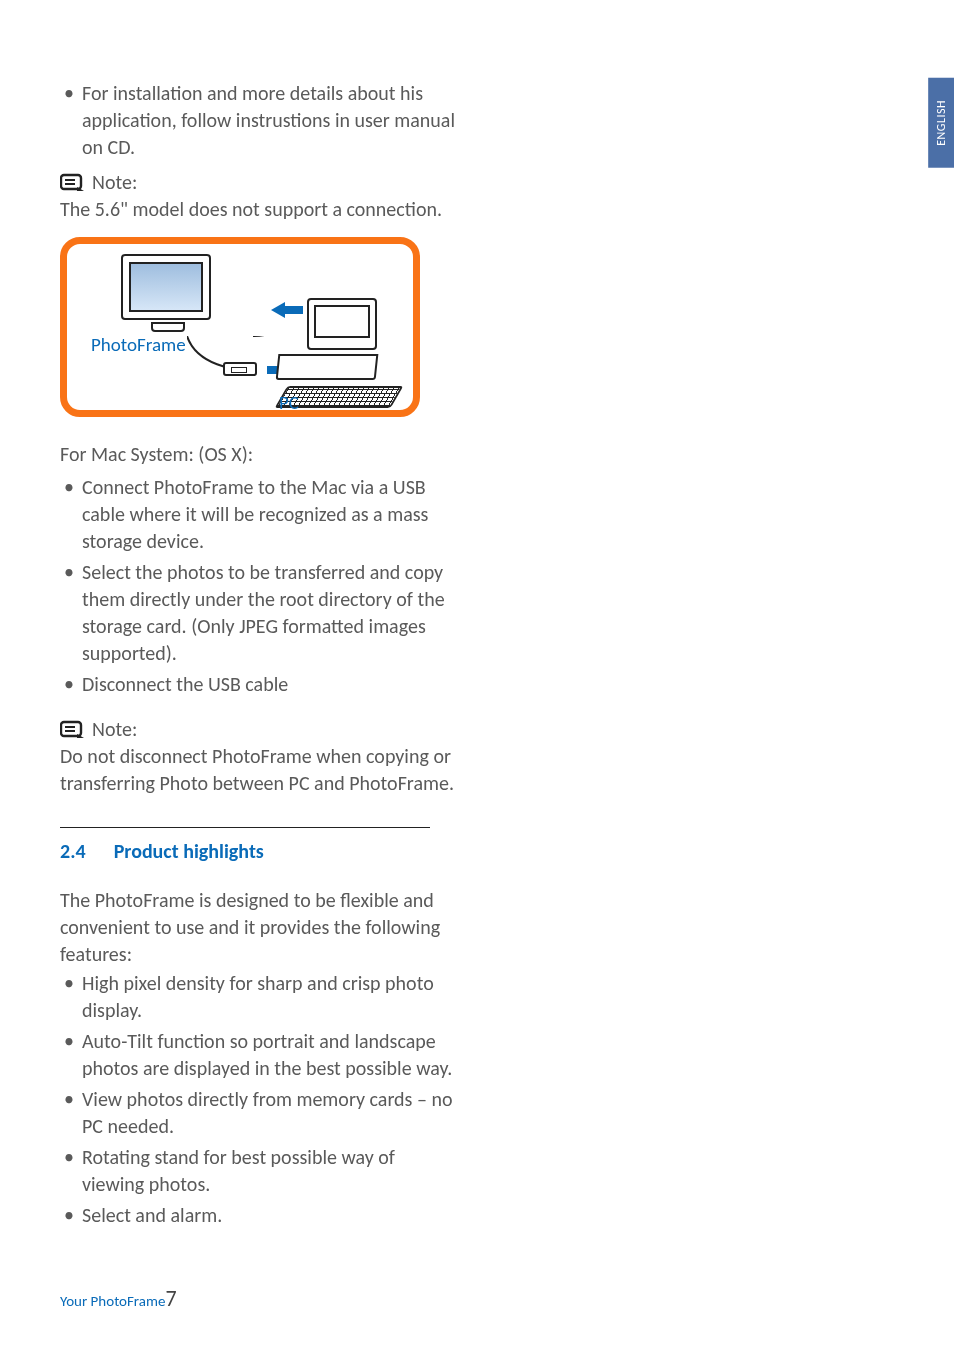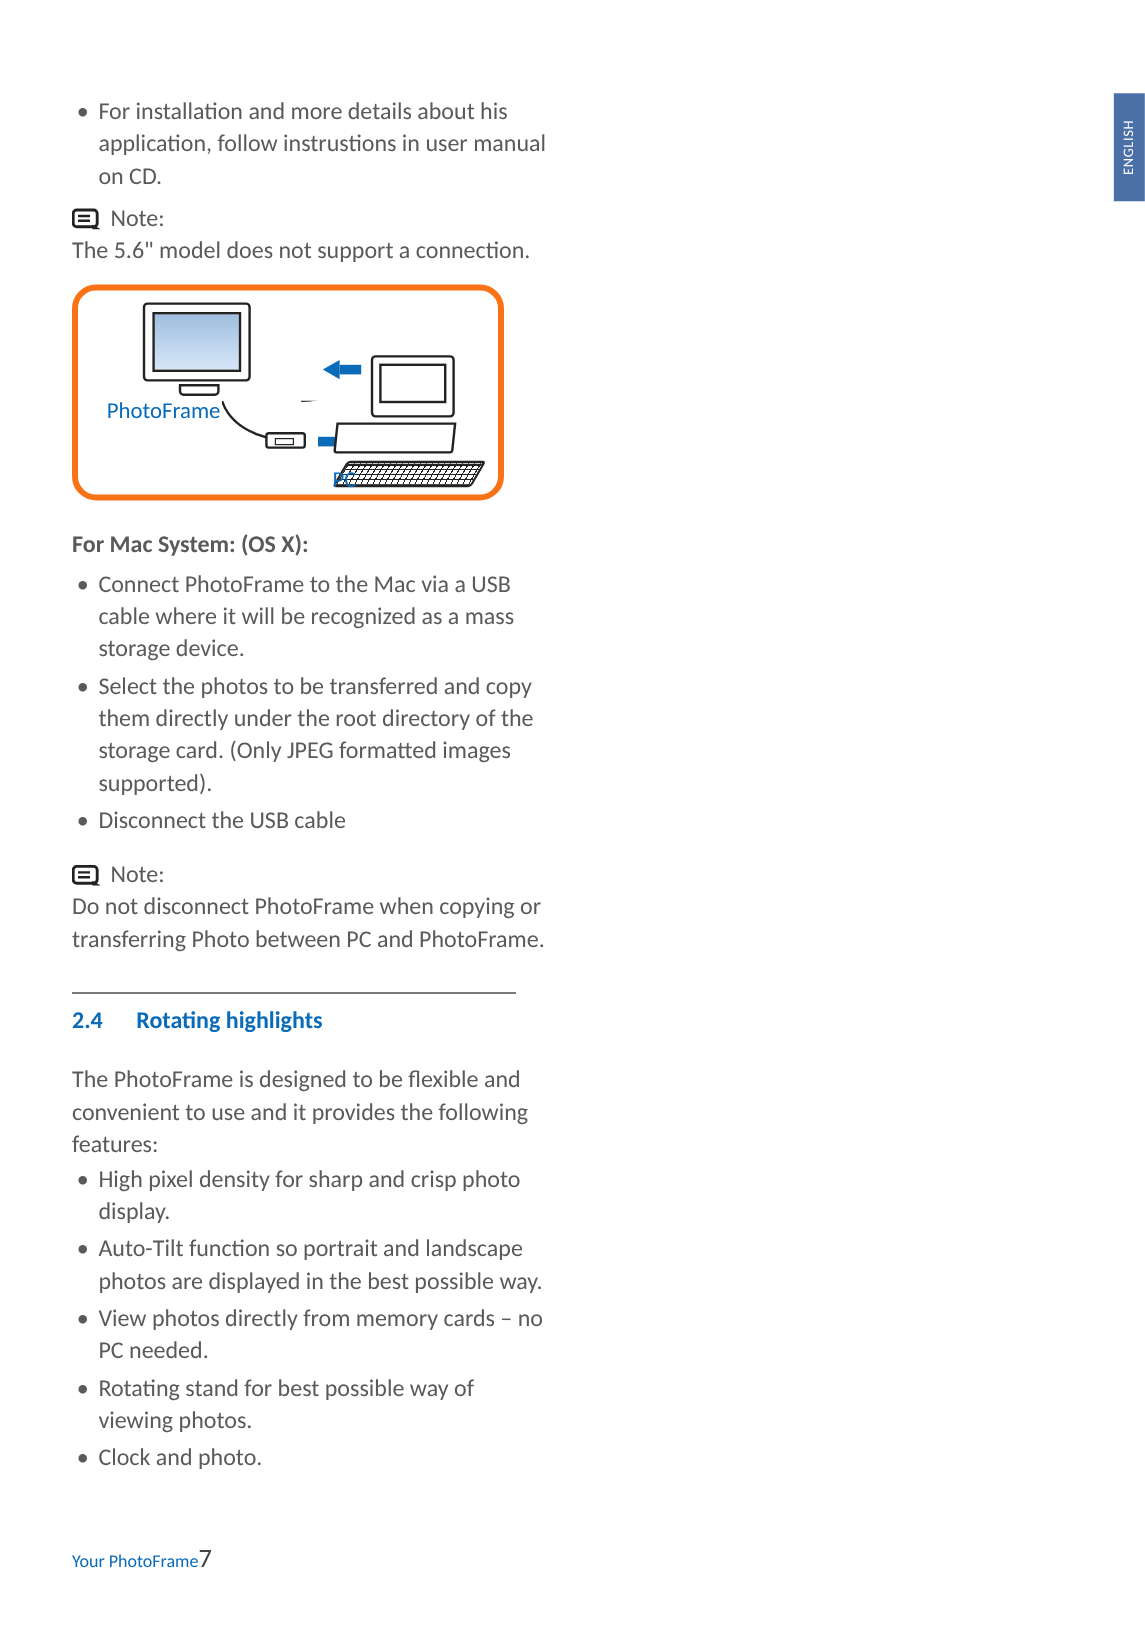--- a/index.html
+++ b/index.html
@@ -48,24 +48,24 @@
   ul.bullets li::before {
     content: "•";
     position: absolute;
     left: 4px;
     top: 0;
     color: #5a5a5a;
     font-size: 20px;
     line-height: 1.35;
   }
   .strong {
-    font-weight: bold;
+    font-weight: normal;
   }
   .diagram-box {
-    border: 5px solid #f97316;
+    border: 7px solid #f97316;
     border-radius: 20px;
     width: 360px;
     height: 180px;
     margin: 14px 16px 24px 0;
     position: relative;
     box-sizing: border-box;
   }
   .diag-photoframe {
     position: absolute;
     left: 54px;
@@ -309,30 +309,30 @@
         <line x1="5" y1="11" x2="15" y2="11" stroke="#222" stroke-width="2"></line>
         <path d="M17 14 L24 18 L17 18 Z" fill="#222"></path>
       </svg>
       <span class="note-label">Note:</span>
     </div>
     <div class="block">Do not disconnect PhotoFrame when copying or transferring Photo between PC and PhotoFrame.</div>
 
     <hr class="section-rule">
     <div class="section-head">
       <span>2.4</span>
-      <span>Rotating highlights</span>
+      <span>Product highlights</span>
     </div>
 
     <div class="block" style="margin-bottom:2px;">The PhotoFrame is designed to be flexible and convenient to use and it provides the following features:</div>
     <ul class="bullets">
       <li>High pixel density for sharp and crisp photo display.</li>
       <li>Auto-Tilt function so portrait and landscape photos are displayed in the best possible way.</li>
       <li>View photos directly from memory cards – no PC needed.</li>
       <li>Rotating stand for best possible way of viewing photos.</li>
-      <li>Clock and photo.</li>
+      <li>Select and alarm.</li>
     </ul>
 
   </div>
 
   <div class="footer">
     <span class="footer-title">Your PhotoFrame</span>
     <span class="footer-page">7</span>
   </div>
 
 </div>

